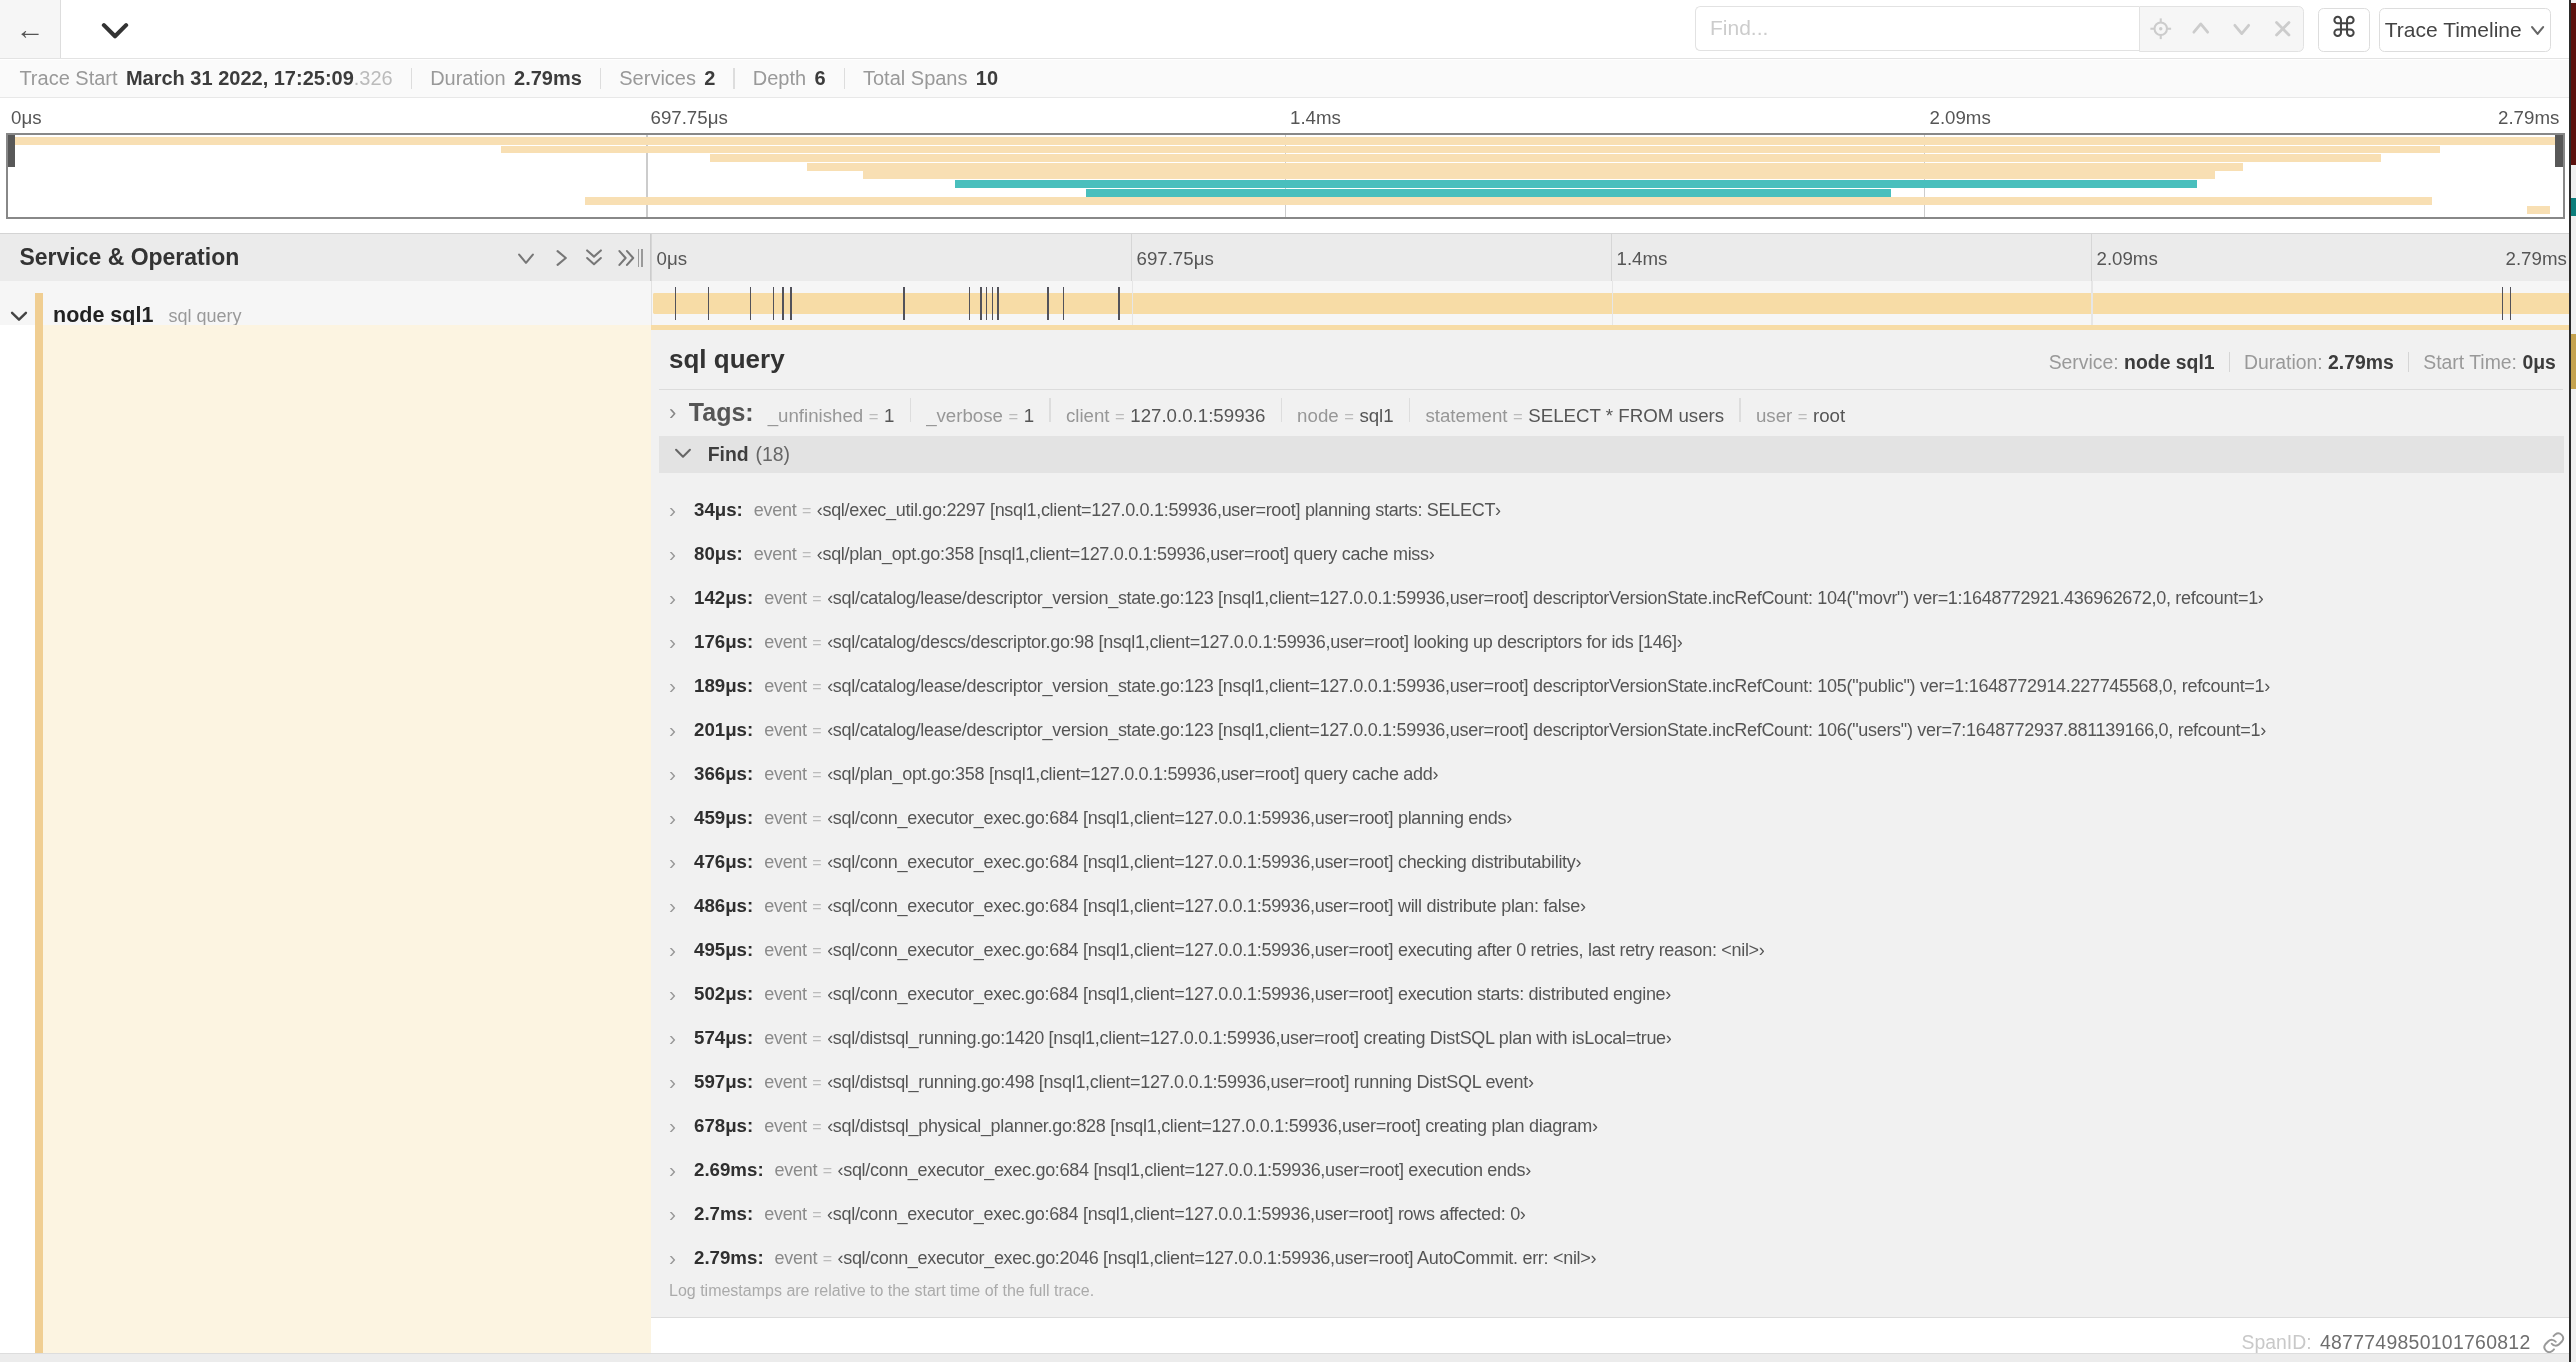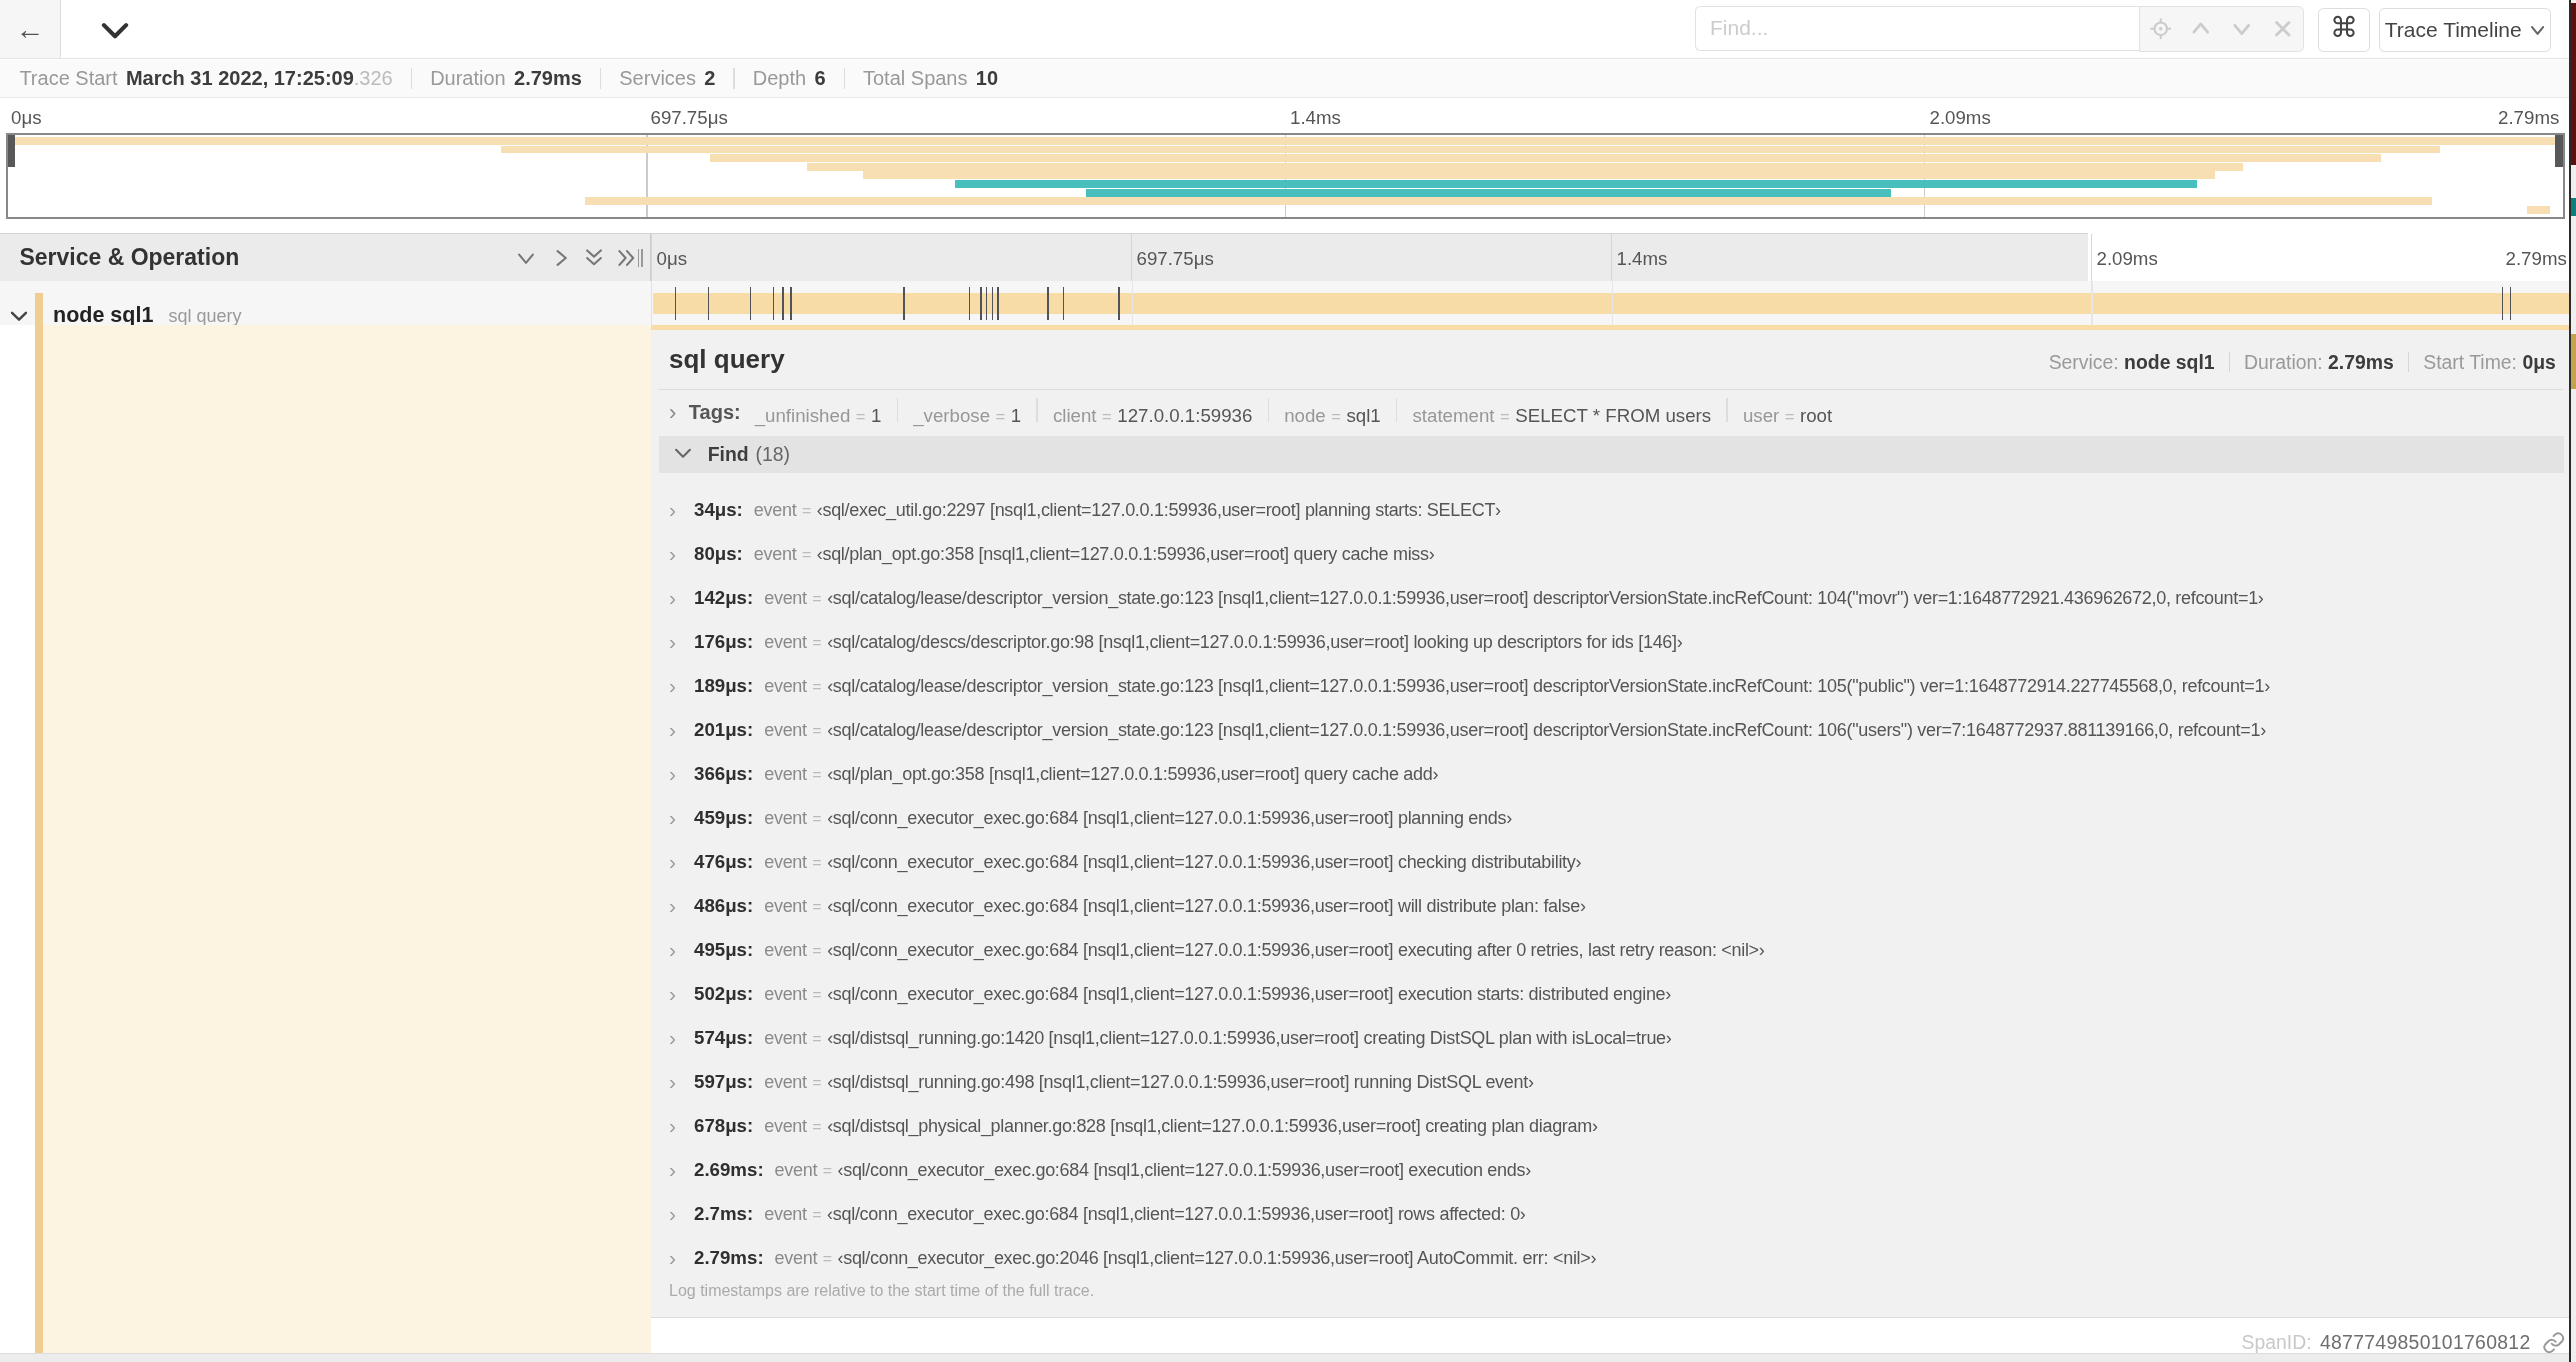--- a/index.html
+++ b/index.html
@@ -37,21 +37,21 @@
   
   #miniTicks{position:absolute;left:5.5px;top:101px;width:2558px;height:30.5px;font-size:18.7px;color:#555;}
   .tickLabel{position:absolute;top:5.5px;padding-left:5.5px;white-space:nowrap;}
   .tickLabel.last{padding-left:0;padding-right:4.2px;transform:translateX(-100%);}
   #miniMap{position:absolute;left:5.5px;top:133px;width:2555px;height:82px;background:#fff;border:2.1px solid #888;}
   .miniGrid{position:absolute;top:0;bottom:0;width:1.4px;background:#ccc;}
   .miniSpan{position:absolute;height:7.6px;}
   .scrub{position:absolute;top:0;width:7.6px;height:32px;background:#585858;}
 
   
-  #secHdr{position:absolute;left:0;top:233px;width:2088px;height:47px;background:#ebebeb;border-top:1.4px solid #d4d4d4;border-bottom:1.4px solid #c9c9c9;box-sizing:content-box;}
+  #secHdr{position:absolute;left:0;top:233px;width:2570px;height:47px;background:#ebebeb;border-top:1.4px solid #d4d4d4;border-bottom:1.4px solid #c9c9c9;box-sizing:content-box;}
   #secHdrLeft{position:absolute;left:0;top:0;width:651px;height:47px;border-right:1.4px solid #ccc;box-sizing:border-box;}
   #secHdrTitle{position:absolute;left:19.4px;top:0;height:47px;line-height:47px;font-size:23px;font-weight:bold;color:#333;white-space:nowrap;}
   .hdrIco{position:absolute;top:13px;width:22px;height:22px;cursor:pointer;}
   #grip{position:absolute;left:638px;top:15.2px;width:8.3px;height:18px;cursor:col-resize;}
   #grip i{display:inline-block;width:1.4px;height:18px;background:#9a9a9a;margin-right:2.1px;}
   #hdrTicks{position:absolute;left:651px;top:0;width:1920px;height:47px;font-size:18.7px;color:#555;}
   #hdrTicks .tickLabel{top:14px;}
   .hdrTickLine{position:absolute;top:0;bottom:0;width:1.4px;background:#d6d6d6;}
 
   
@@ -72,21 +72,21 @@
   #leftColPale{position:absolute;left:43px;top:0;right:0;height:100%;}
   #detail{position:absolute;left:651px;top:325px;width:1920px;height:992px;background:#f1f1f1;border-bottom:1.4px solid #dcdcdc;box-sizing:content-box;}
   #detailAccent{position:absolute;left:0;top:0;width:100%;height:4.8px;}
   #detailTitle{position:absolute;left:18px;top:19.4px;font-size:26px;font-weight:bold;color:#333;}
   #detailMeta{position:absolute;right:15.2px;top:26px;font-size:19.4px;color:#999;white-space:nowrap;}
   #detailMeta .meta-val{color:#3c3c3c;font-weight:bold;}
   #detailMeta .vsep{display:inline-block;width:1.4px;height:19.4px;background:#d5d5d5;margin:0 14px;vertical-align:-2.8px;}
   #detailDivider{position:absolute;left:8.3px;right:8.3px;top:64px;border-top:1.4px solid #dcdcdc;}
   #tagsRow{position:absolute;left:18px;top:71px;height:33px;font-size:18.7px;color:#888;white-space:nowrap;display:flex;align-items:center;}
   #tagsChev{font-size:22px;color:#888;margin-right:12.5px;cursor:pointer;}
-  #tagsLabel{font-weight:bold;color:#555;font-size:20px;margin-right:14px;}
+  #tagsLabel{font-weight:bold;color:#555;font-size:25px;margin-right:14px;}
   .tagKey{color:#979797;}
   .tagEq{color:#bcbcbc;margin:0 5.5px;font-size:16.6px;}
   .tagVal{color:#555;}
   #tagsRow .vsep{display:inline-block;width:1.4px;height:23.5px;background:#ddd;margin:0 15.2px;}
   #logsHdr{position:absolute;left:8.3px;right:7px;top:111px;height:37px;background:#e3e3e3;display:flex;align-items:center;cursor:pointer;}
   #logsChev{margin-left:15.2px;margin-right:15.2px;}
   #logsTitle{font-weight:bold;font-size:19.4px;color:#3e3e3e;margin-right:7px;}
   #logsCount{font-size:19.4px;color:#666;}
   #logList{position:absolute;left:18px;top:163px;right:2.8px;}
   .log-row{height:44px;display:flex;align-items:center;white-space:nowrap;overflow:hidden;cursor:pointer;}

